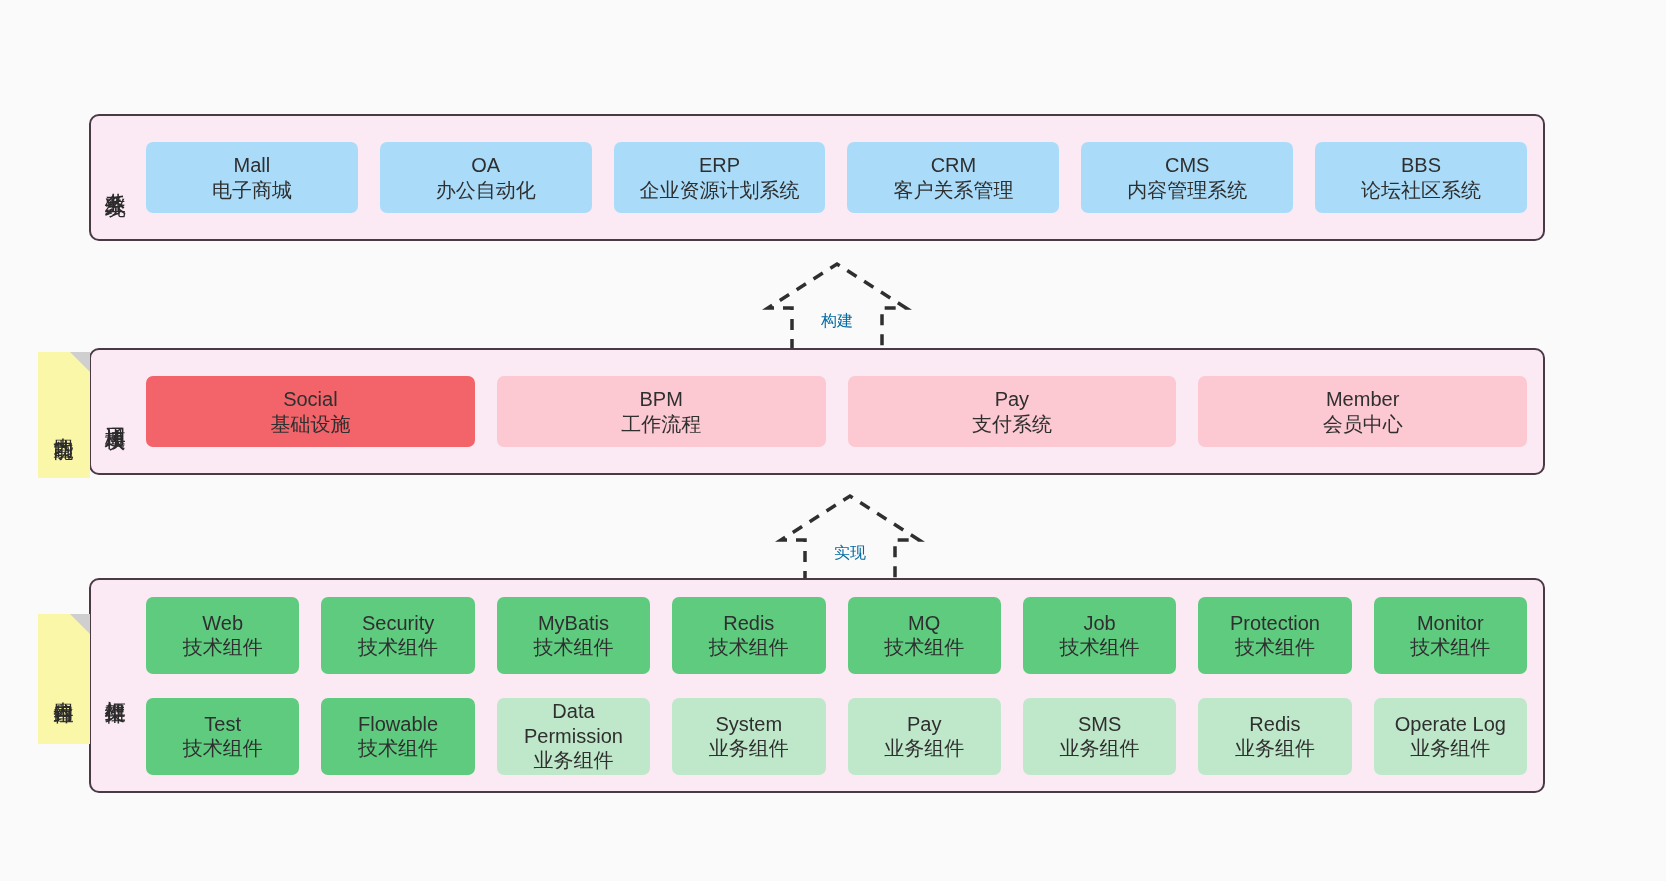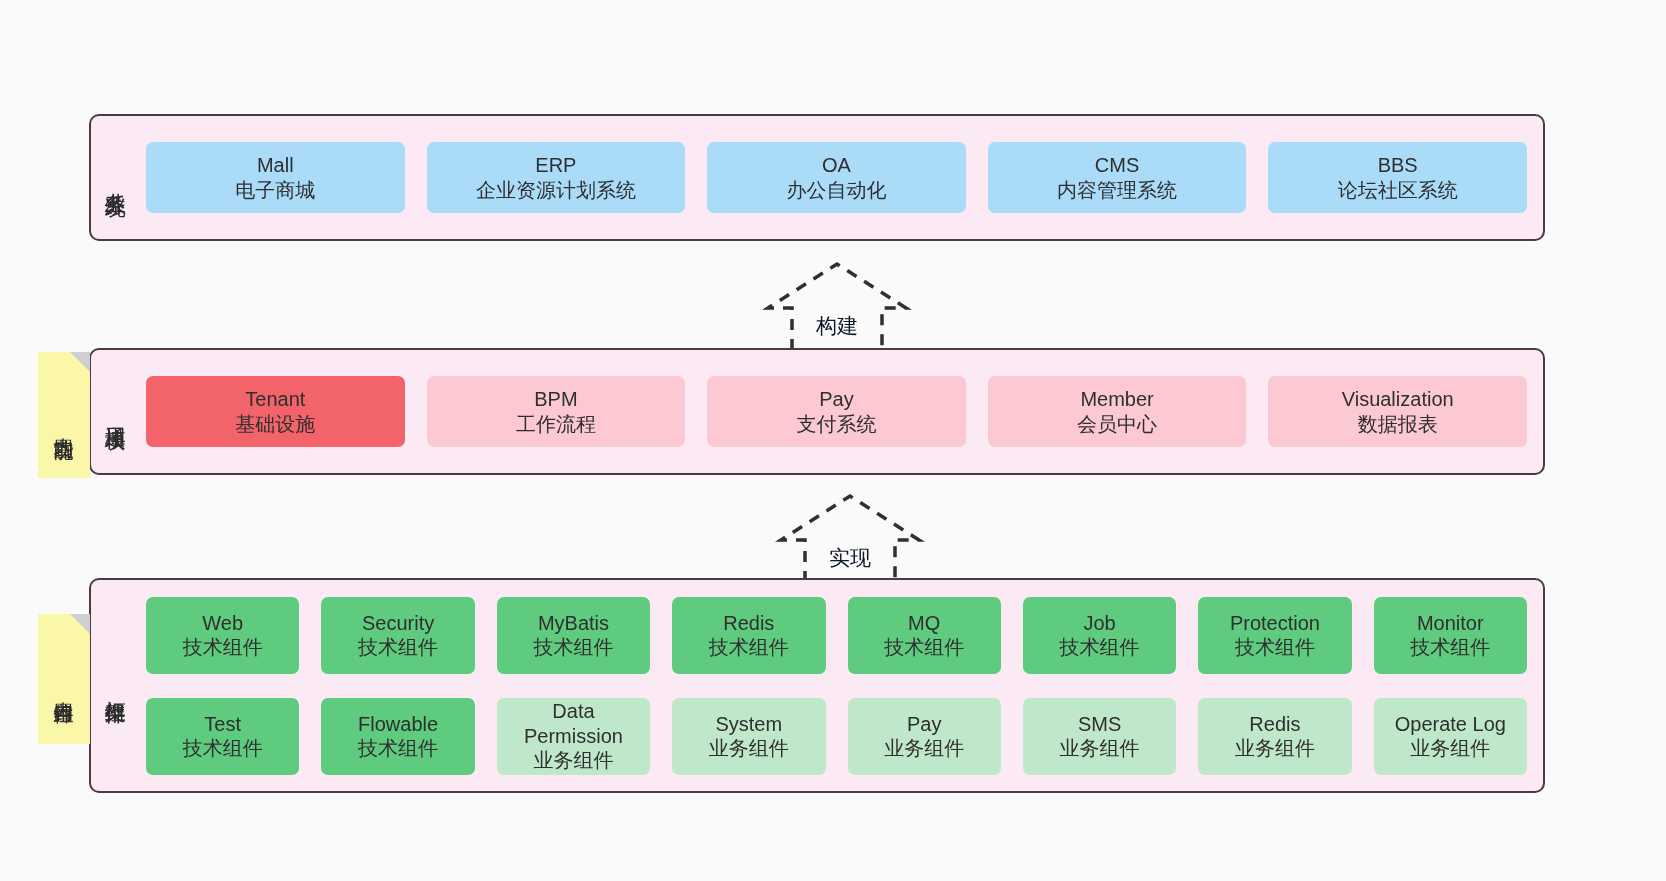--- a/index.html
+++ b/index.html
@@ -135,24 +135,24 @@
   
   .uparrow {
     position: absolute;
     width: 150px;
     height: 92px;
   }
   .uparrow svg { display:block; width:100%; height:100%; }
   .uparrow .alabel {
     position: absolute;
     left: 0; right: 0;
-    bottom: 10px;
+    bottom: 18px;
     text-align: center;
-    font-size: 21px;
-    color: #0f172a;
+    font-size: 16px;
+    color: #0369a1;
     background: transparent;
     pointer-events: none;
     user-select: none;
   }
   #arrow-build   { left: 762px; top: 258px; }
   #arrow-realize { left: 775px; top: 490px; text-decoration: underline; }
 </style>
 </head>
 <body>
 
@@ -160,26 +160,30 @@
 
   <div class="layer" id="layer-business">
     <div class="layer-title">业务系统</div>
     <div class="layer-body">
       <div class="row">
         <div class="box blue">
           <span class="t1">Mall</span>
           <span class="t2">电子商城</span>
         </div>
         <div class="box blue">
+          <span class="t1">OA</span>
+          <span class="t2">办公自动化</span>
+        </div>
+        <div class="box blue">
           <span class="t1">ERP</span>
           <span class="t2">企业资源计划系统</span>
         </div>
         <div class="box blue">
-          <span class="t1">OA</span>
-          <span class="t2">办公自动化</span>
+          <span class="t1">CRM</span>
+          <span class="t2">客户关系管理</span>
         </div>
         <div class="box blue">
           <span class="t1">CMS</span>
           <span class="t2">内容管理系统</span>
         </div>
         <div class="box blue">
           <span class="t1">BBS</span>
           <span class="t2">论坛社区系统</span>
         </div>
       </div>
@@ -191,38 +195,34 @@
       <path d="M 30 92 L 30 50 L 6 50 L 75 6 L 144 50 L 120 50 L 120 92" fill="none" stroke="#2f2f2f" stroke-width="3.5" stroke-dasharray="11 9" stroke-linecap="butt"></path>
     </svg>
     <div class="alabel">构建</div>
   </div>
 
   <div class="layer" id="layer-common">
     <div class="layer-title">通用模块</div>
     <div class="layer-body">
       <div class="row">
         <div class="box red">
-          <span class="t1">Tenant</span>
+          <span class="t1">Social</span>
           <span class="t2">基础设施</span>
         </div>
         <div class="box pink">
           <span class="t1">BPM</span>
           <span class="t2">工作流程</span>
         </div>
         <div class="box pink">
           <span class="t1">Pay</span>
           <span class="t2">支付系统</span>
         </div>
         <div class="box pink">
           <span class="t1">Member</span>
           <span class="t2">会员中心</span>
-        </div>
-        <div class="box pink">
-          <span class="t1">Visualization</span>
-          <span class="t2">数据报表</span>
         </div>
       </div>
     </div>
   </div>
 
   <div class="uparrow" id="arrow-realize">
     <svg viewBox="0 0 150 92" preserveAspectRatio="none" aria-hidden="true">
       <path d="M 30 92 L 30 50 L 6 50 L 75 6 L 144 50 L 120 50 L 120 92" fill="none" stroke="#2f2f2f" stroke-width="3.5" stroke-dasharray="11 9" stroke-linecap="butt"></path>
     </svg>
     <div class="alabel">实现</div>

